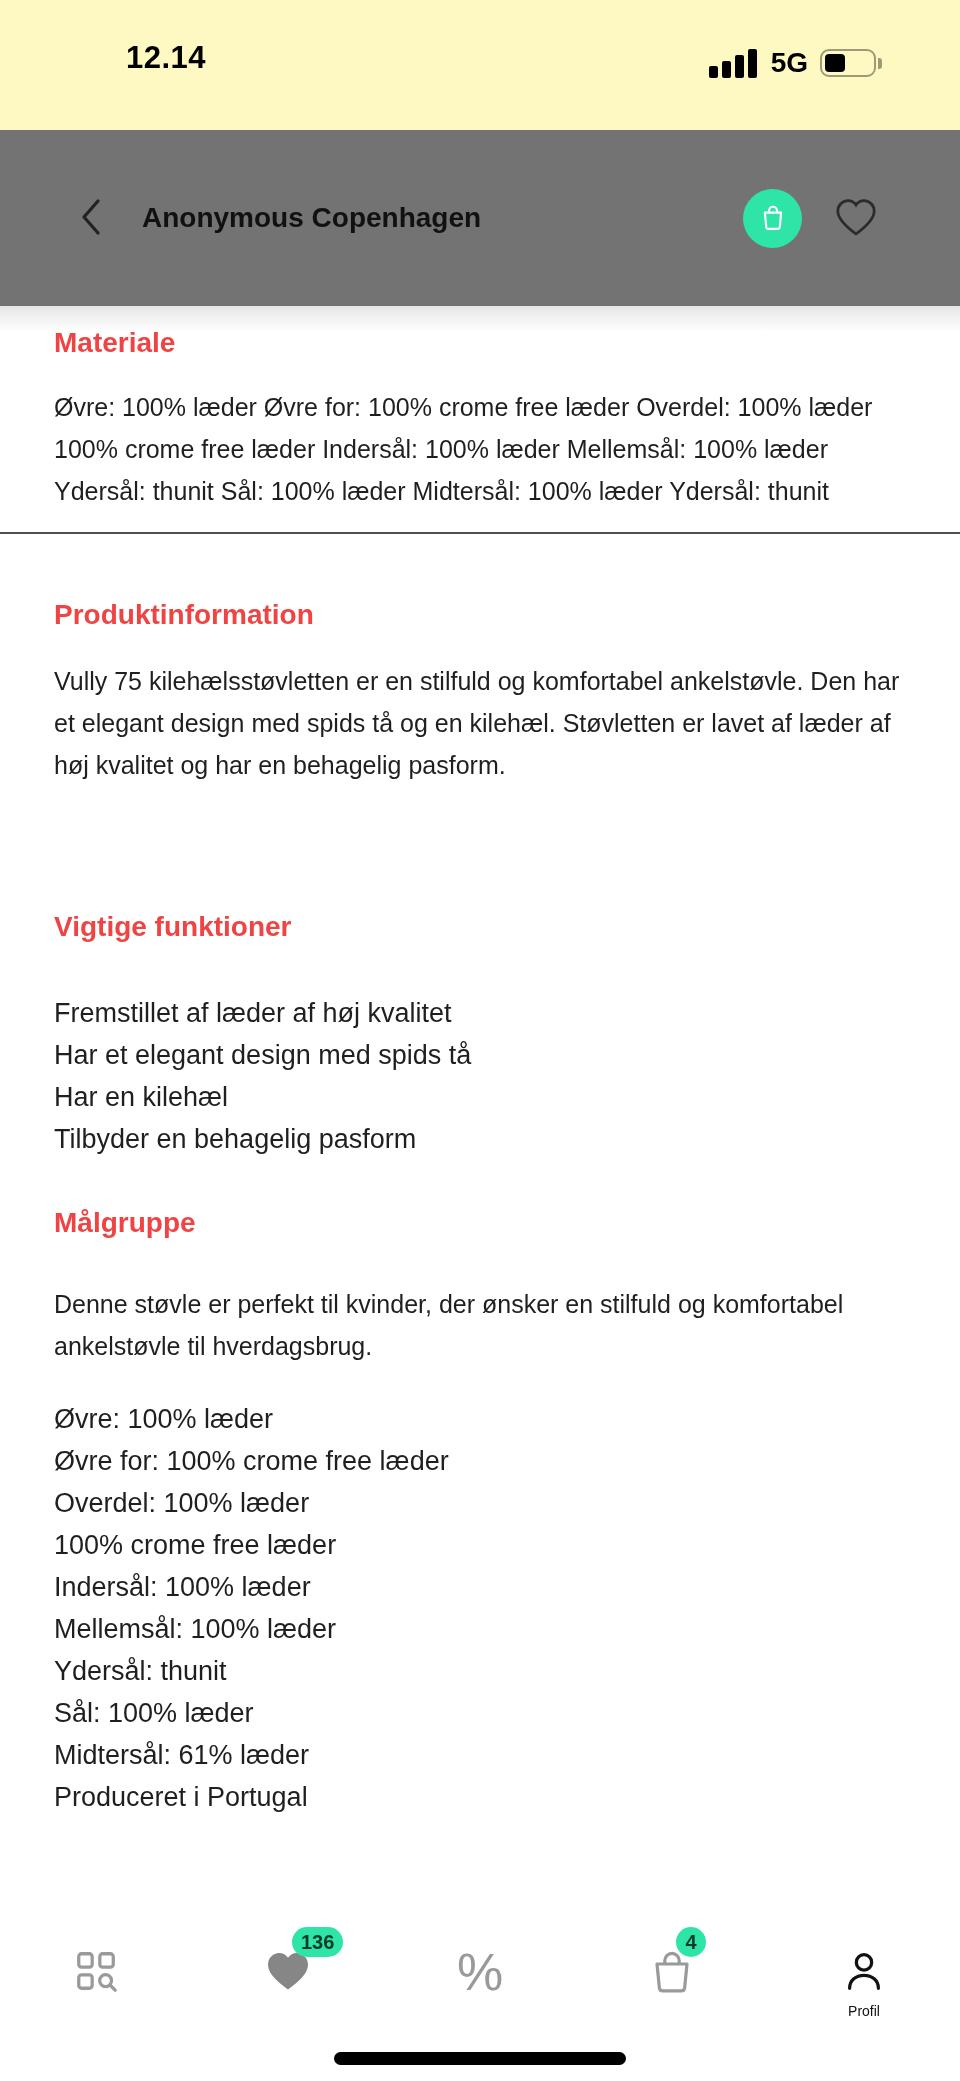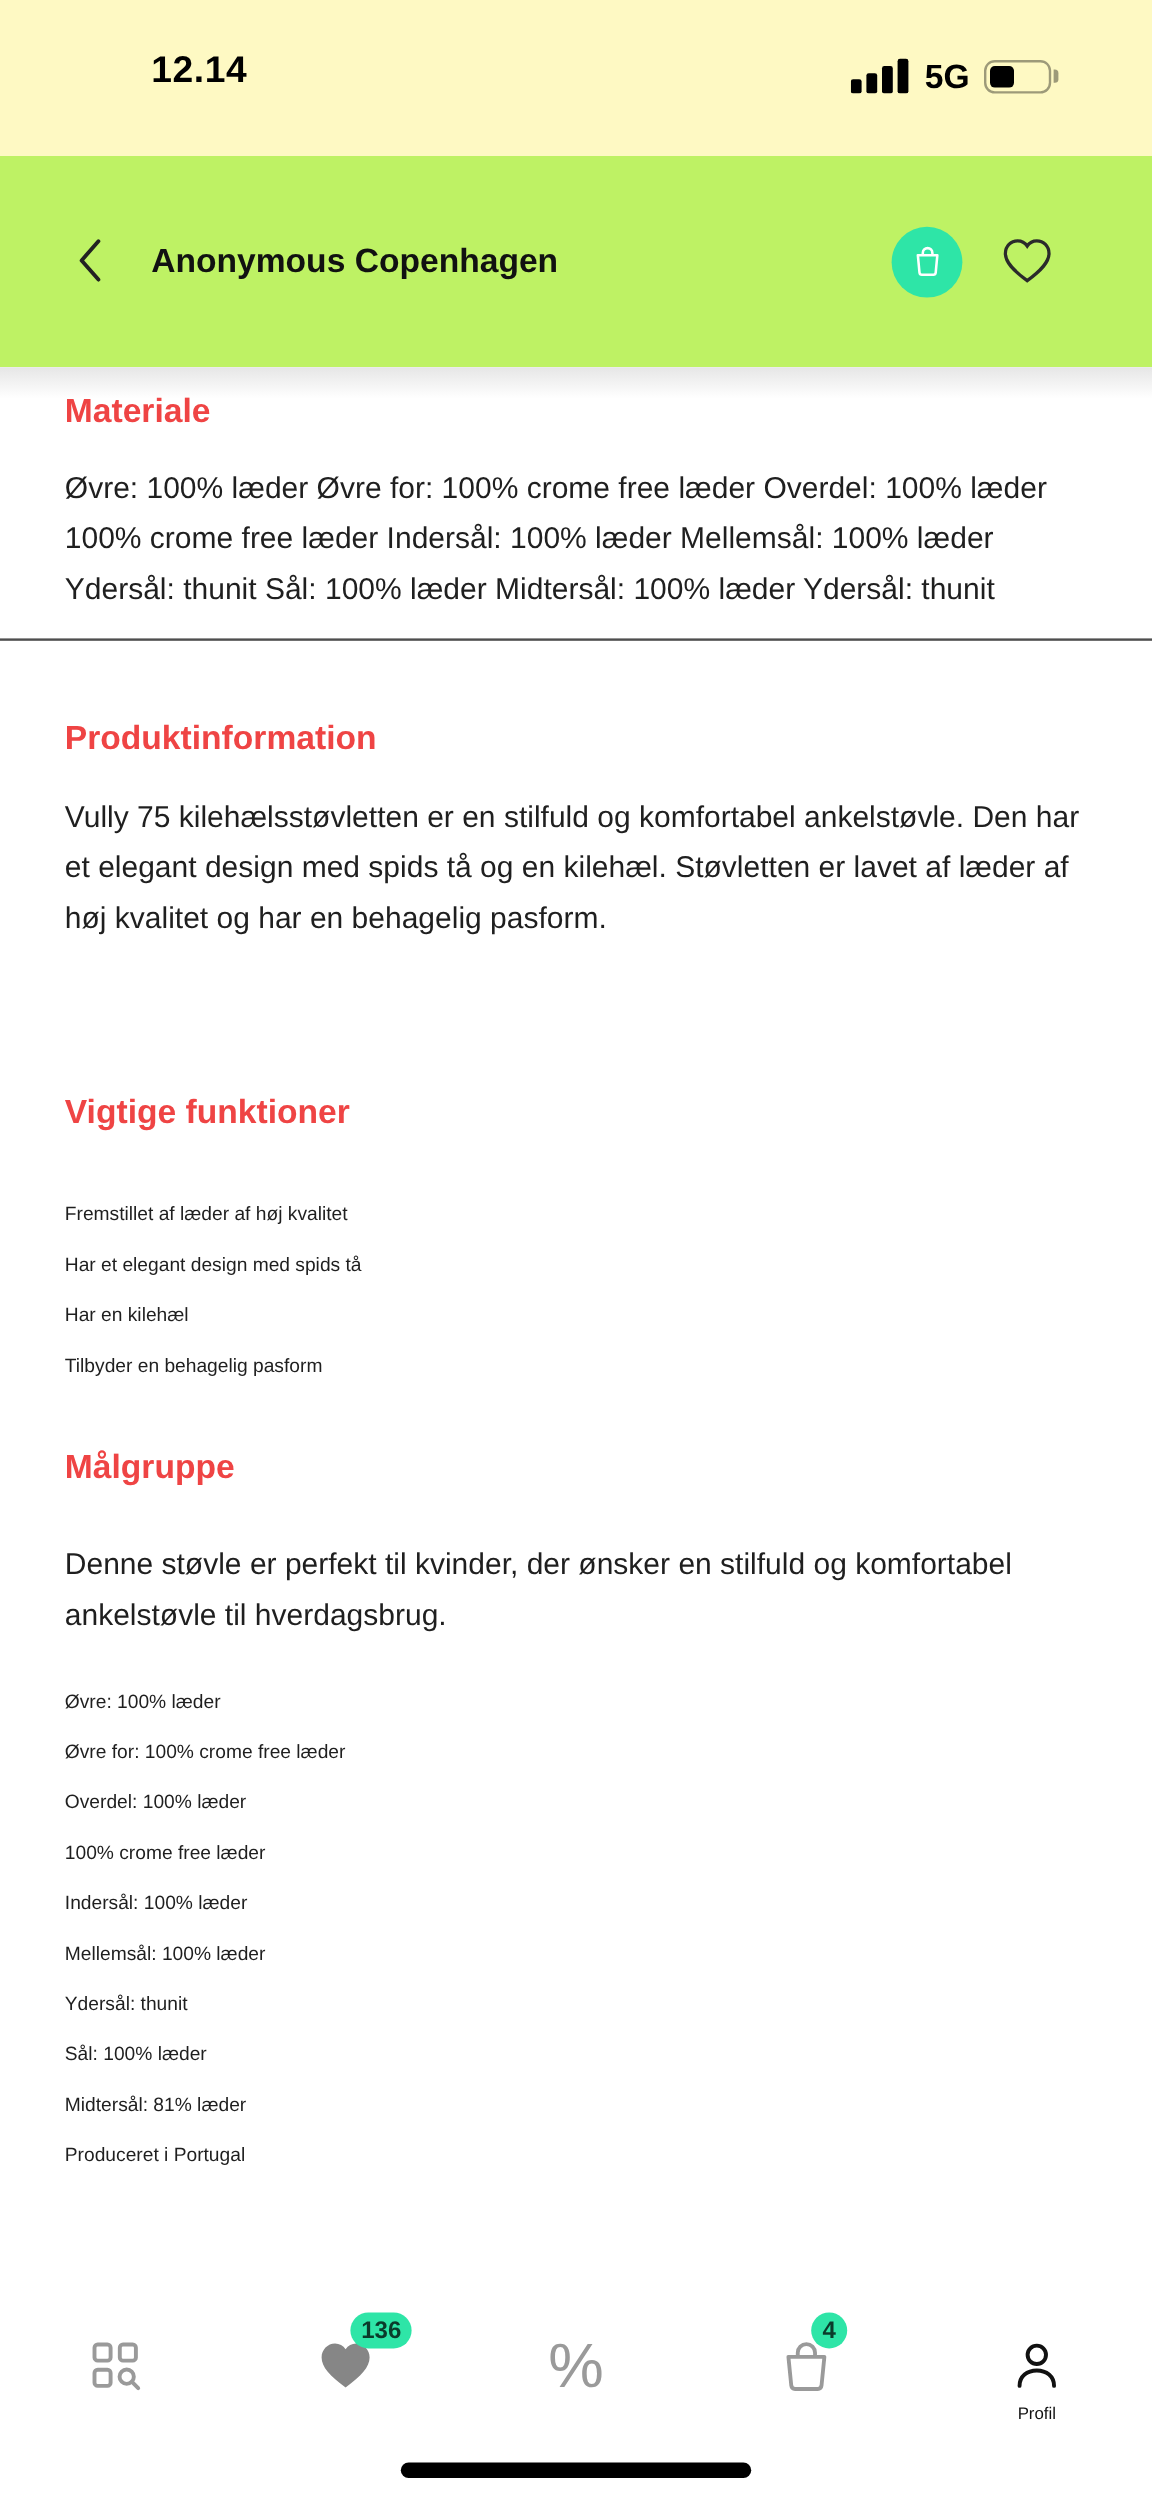--- a/index.html
+++ b/index.html
@@ -38,23 +38,23 @@
     background:#000; border-radius:4px;
   }
   .battery-cap {
     width:4px; height:11px; background:rgba(0,0,0,0.38);
     border-radius:0 3px 3px 0; margin-left:2px;
   }
 
   
   .header {
     position:absolute; top:130px; left:0; right:0; height:176px;
-    background:#bef264;
+    background:#737373;
     display:flex; align-items:center;
-    padding:0 82px 0 64px;
+    padding:0 82px 0 80px;
   }
   .back-btn {
     width:40px; height:56px; display:flex; align-items:center;
     background:none; border:none; padding:0; cursor:pointer;
   }
   .header-title {
     font-size:28px; font-weight:700; color:#111;
     margin-left:22px; white-space:nowrap;
   }
   .cart-fab {
@@ -93,21 +93,21 @@
     height:2px; background:#4e4e4e; border:none;
     margin:20px -54px 0 -54px;
   }
   .mt-produkt-h { margin-top:64px; }
   .mt-produkt-body { margin-top:28px; }
   .mt-vigtige-h { margin-top:124px; }
   .mt-vigtige-list { margin-top:48px; }
   .mt-maal-h { margin-top:46px; }
   .mt-maal-body { margin-top:43px; }
   .mt-specs { margin-top:31px; }
-  .line-item { font-size:16px; line-height:42px; color:#1f1f1f; }
+  .line-item { font-size:27px; line-height:42px; color:#1f1f1f; }
 
   
   .tab-bar {
     position:absolute; left:0; right:0; bottom:0; height:172px;
     background:#ffffff;
     display:flex; z-index:3;
   }
   .tab-item {
     flex:1; display:flex; flex-direction:column; align-items:center;
     padding-top:38px; background:none; border:none; cursor:pointer;
@@ -206,21 +206,21 @@
 
   <div class="mt-specs">
     <div class="line-item">Øvre: 100% læder</div>
     <div class="line-item">Øvre for: 100% crome free læder</div>
     <div class="line-item">Overdel: 100% læder</div>
     <div class="line-item">100% crome free læder</div>
     <div class="line-item">Indersål: 100% læder</div>
     <div class="line-item">Mellemsål: 100% læder</div>
     <div class="line-item">Ydersål: thunit</div>
     <div class="line-item">Sål: 100% læder</div>
-    <div class="line-item">Midtersål: 81% læder</div>
+    <div class="line-item">Midtersål: 61% læder</div>
     <div class="line-item">Produceret i Portugal</div>
   </div>
 </div>
 
 <div class="tab-bar">
 
   <button class="tab-item">
     <span class="tab-icon-wrap">
       <span>
         <svg width="46" height="46" viewBox="0 0 24 24" fill="none" stroke="#9a9a9a" stroke-width="1.7">

